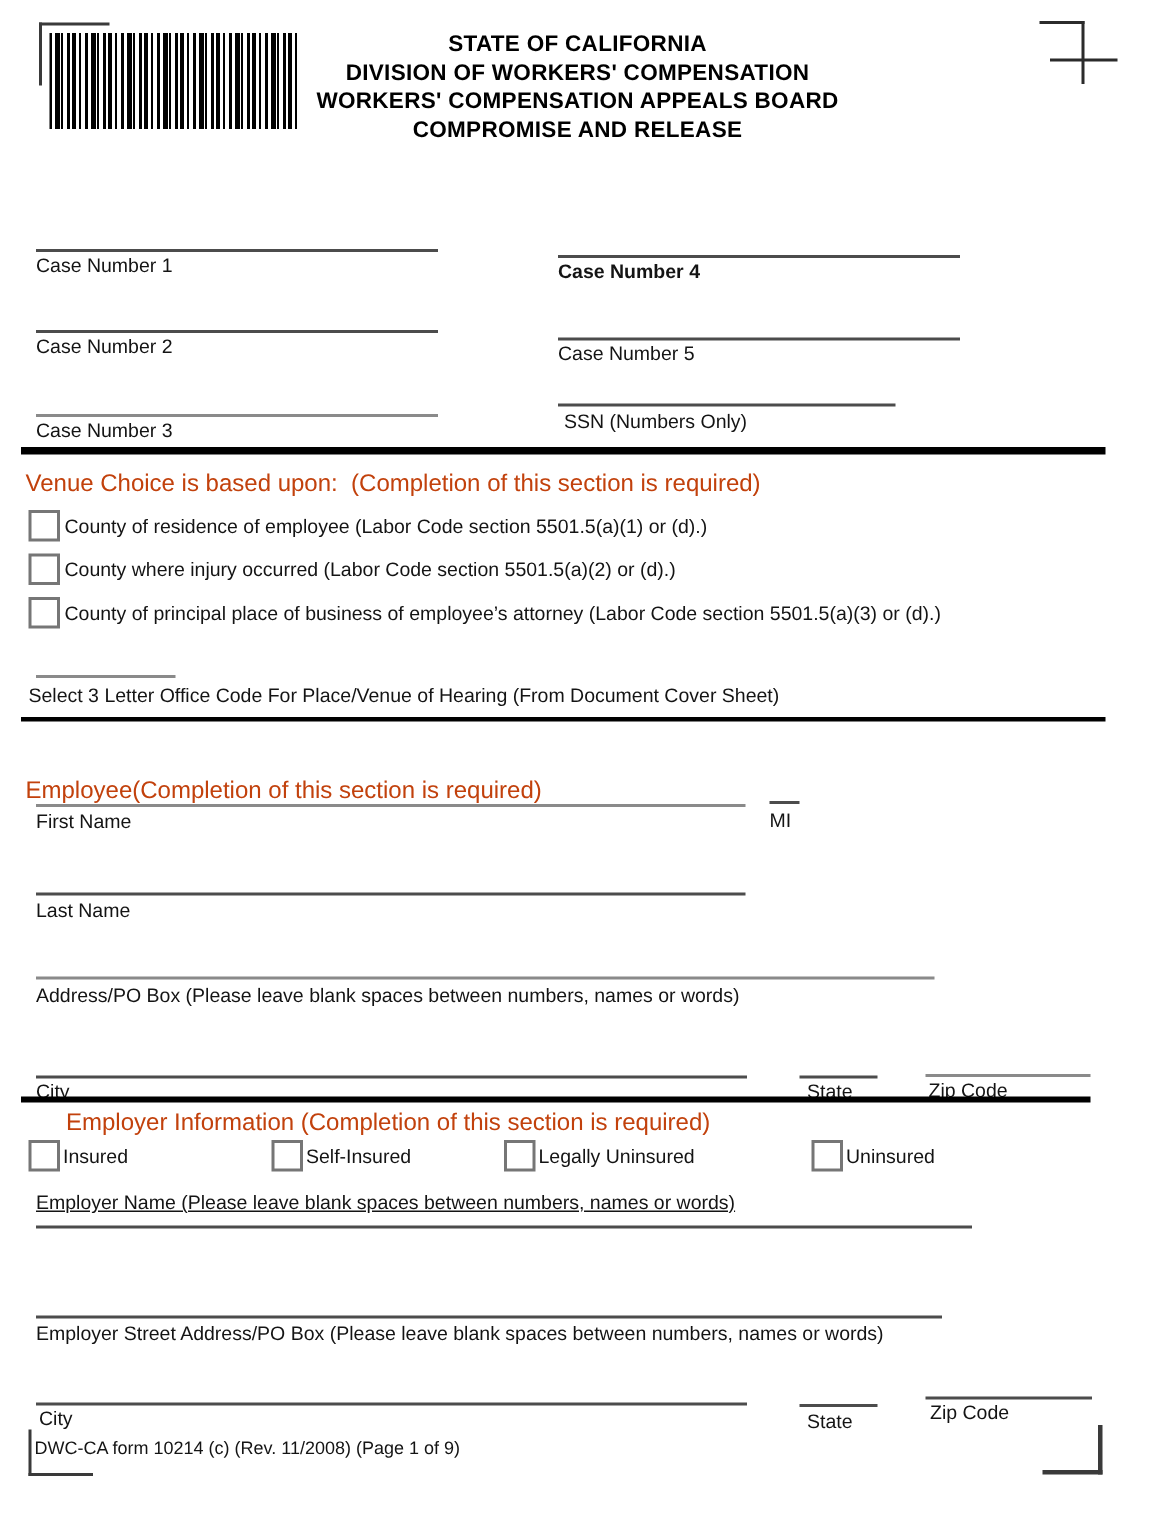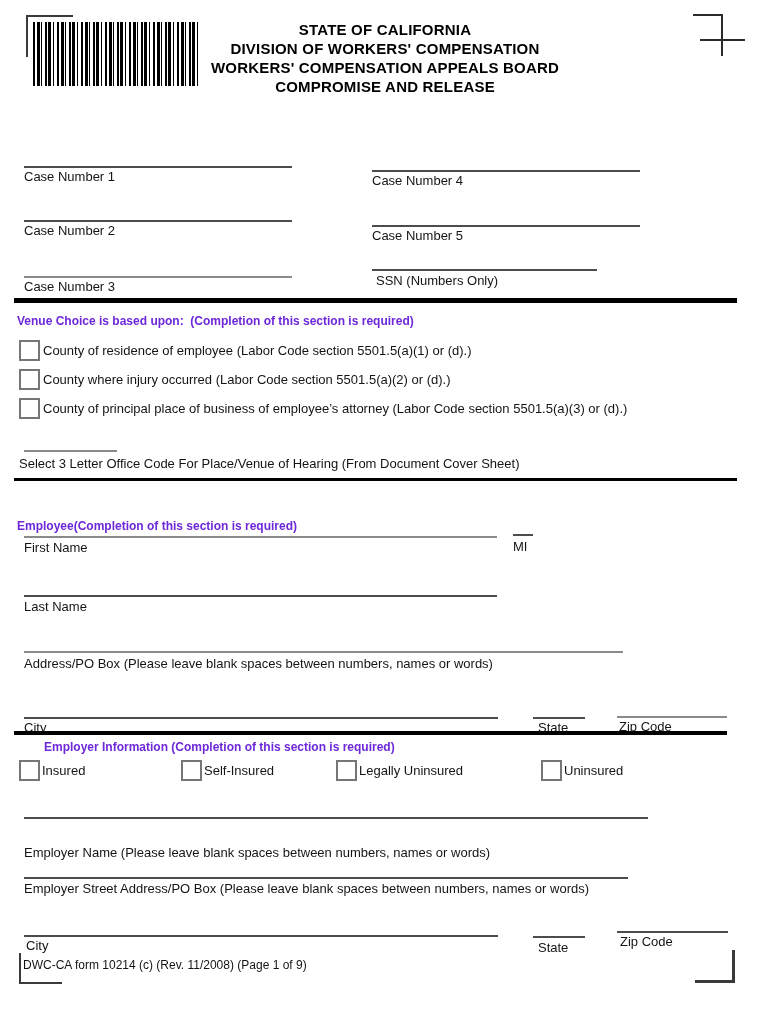--- a/index.html
+++ b/index.html
@@ -2,21 +2,21 @@
 <html><head>
 <meta charset="utf-8">
 <style>
   html,body{margin:0;padding:0;background:#fff;}
   .page{
     position:relative;width:770px;height:1024px;background:#ffffff;
     font-family:"Liberation Sans","DejaVu Sans",sans-serif;color:#111;
     overflow:hidden;
   }
   .label{position:absolute;font-size:13px;color:#141414;white-space:nowrap;}
-  .heading{position:absolute;font-size:12px;font-weight:bold;color:#6d28d9;white-space:pre-wrap;}
+  .heading{position:absolute;font-size:16px;font-weight:normal;color:#c2410c;white-space:pre-wrap;}
   .title-block{position:absolute;left:0;right:0;top:20px;text-align:center;
     font-size:15px;font-weight:bold;line-height:19px;color:#000;letter-spacing:.2px;}
   .fline{position:absolute;height:2px;background:#4c4c4c;}
   .fline.light{background:#8a8a8a;}
   .bar{position:absolute;background:#000;}
   .cb{position:absolute;width:17px;height:17px;background:#fff;border:2px solid #767676;}
   .barcode{position:absolute;left:33px;top:22px;width:167px;height:64px;
     background:repeating-linear-gradient(90deg,
       #000 0 2px,#fff 2px 4px,#000 4px 7px,#fff 7px 8px,#000 8px 9px,
       #fff 9px 12px,#000 12px 14px,#fff 14px 15px,#000 15px 18px,#fff 18px 20px,
@@ -46,21 +46,21 @@
   <div class="title-block">
     <div>STATE OF CALIFORNIA</div>
     <div>DIVISION OF WORKERS' COMPENSATION</div>
     <div>WORKERS' COMPENSATION APPEALS BOARD</div>
     <div>COMPROMISE AND RELEASE</div>
   </div>
 
   <div class="fline" style="left:24px;top:166px;width:268px;"></div>
   <div class="label" style="left:24px;top:169px;">Case Number 1</div>
   <div class="fline" style="left:372px;top:170px;width:268px;"></div>
-  <div class="label" style="left:372px;top:173px;">Case Number 4</div>
+  <div class="label" style="left:372px;top:173px;font-weight:bold;">Case Number 4</div>
 
   <div class="fline" style="left:24px;top:220px;width:268px;"></div>
   <div class="label" style="left:24px;top:223px;">Case Number 2</div>
   <div class="fline" style="left:372px;top:225px;width:268px;"></div>
   <div class="label" style="left:372px;top:228px;">Case Number 5</div>
 
   <div class="fline light" style="left:24px;top:276px;width:268px;"></div>
   <div class="label" style="left:24px;top:279px;">Case Number 3</div>
   <div class="fline" style="left:372px;top:269px;width:225px;"></div>
   <div class="label" style="left:376px;top:273px;">SSN (Numbers Only)</div>
@@ -110,21 +110,21 @@
   <div class="cb" style="left:19px;top:760px;"></div>
   <div class="label" style="left:42px;top:763px;">Insured</div>
   <div class="cb" style="left:181px;top:760px;"></div>
   <div class="label" style="left:204px;top:763px;">Self-Insured</div>
   <div class="cb" style="left:336px;top:760px;"></div>
   <div class="label" style="left:359px;top:763px;">Legally Uninsured</div>
   <div class="cb" style="left:541px;top:760px;"></div>
   <div class="label" style="left:564px;top:763px;">Uninsured</div>
 
   <div class="fline" style="left:24px;top:817px;width:624px;"></div>
-  <div class="label" style="left:24px;top:845px;">Employer Name (Please leave blank spaces between numbers, names or words)</div>
+  <div class="label" style="left:24px;top:794px;text-decoration:underline;">Employer Name (Please leave blank spaces between numbers, names or words)</div>
 
   <div class="fline" style="left:24px;top:877px;width:604px;"></div>
   <div class="label" style="left:24px;top:881px;">Employer Street Address/PO Box (Please leave blank spaces between numbers, names or words)</div>
 
   <div class="fline" style="left:24px;top:935px;width:474px;"></div>
   <div class="label" style="left:26px;top:938px;">City</div>
   <div class="fline" style="left:533px;top:936px;width:52px;"></div>
   <div class="label" style="left:538px;top:940px;">State</div>
   <div class="fline" style="left:617px;top:931px;width:111px;"></div>
   <div class="label" style="left:620px;top:934px;">Zip Code</div>

